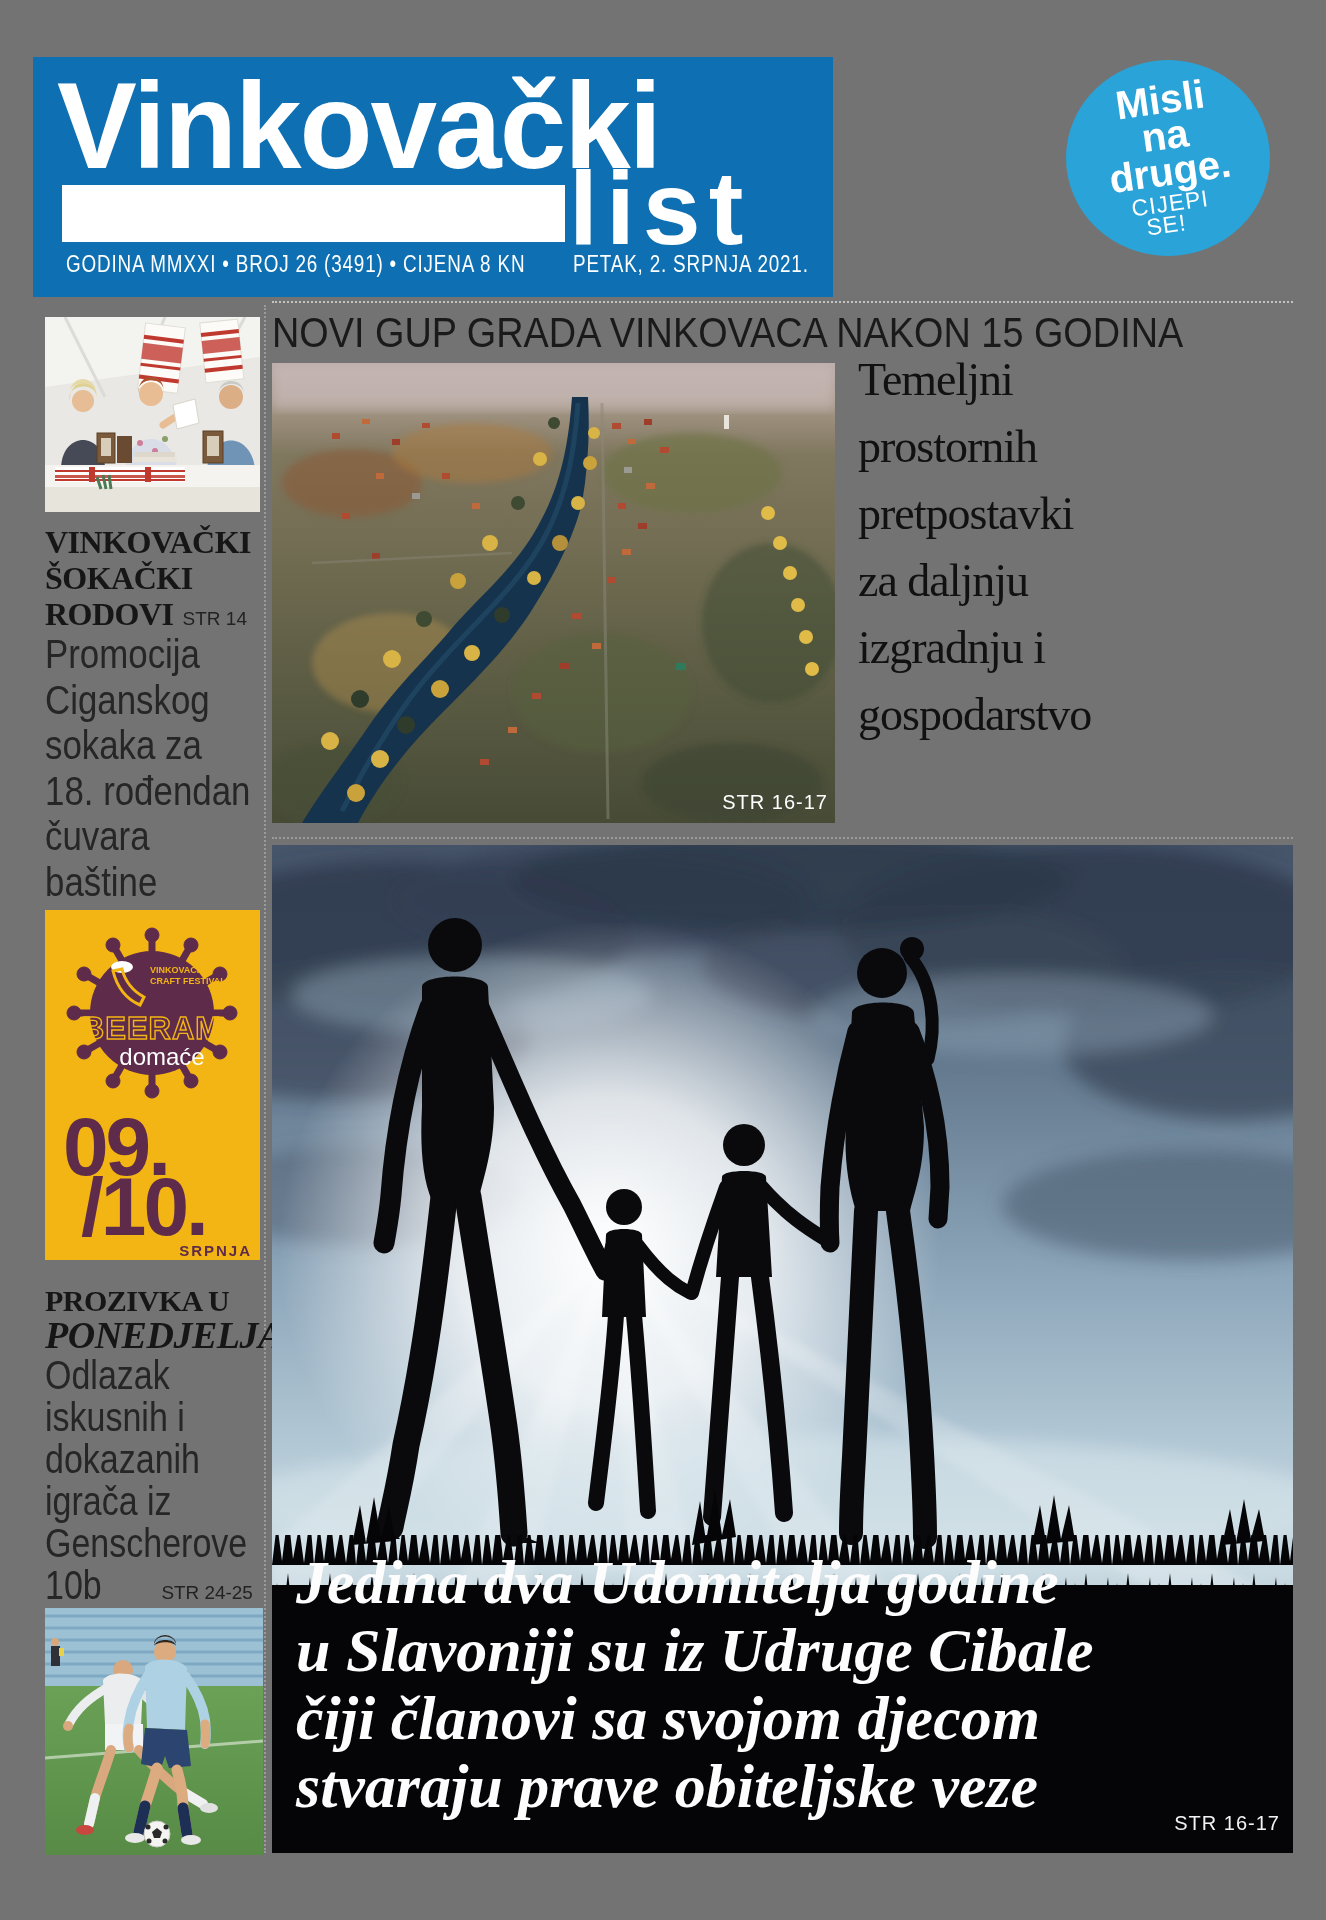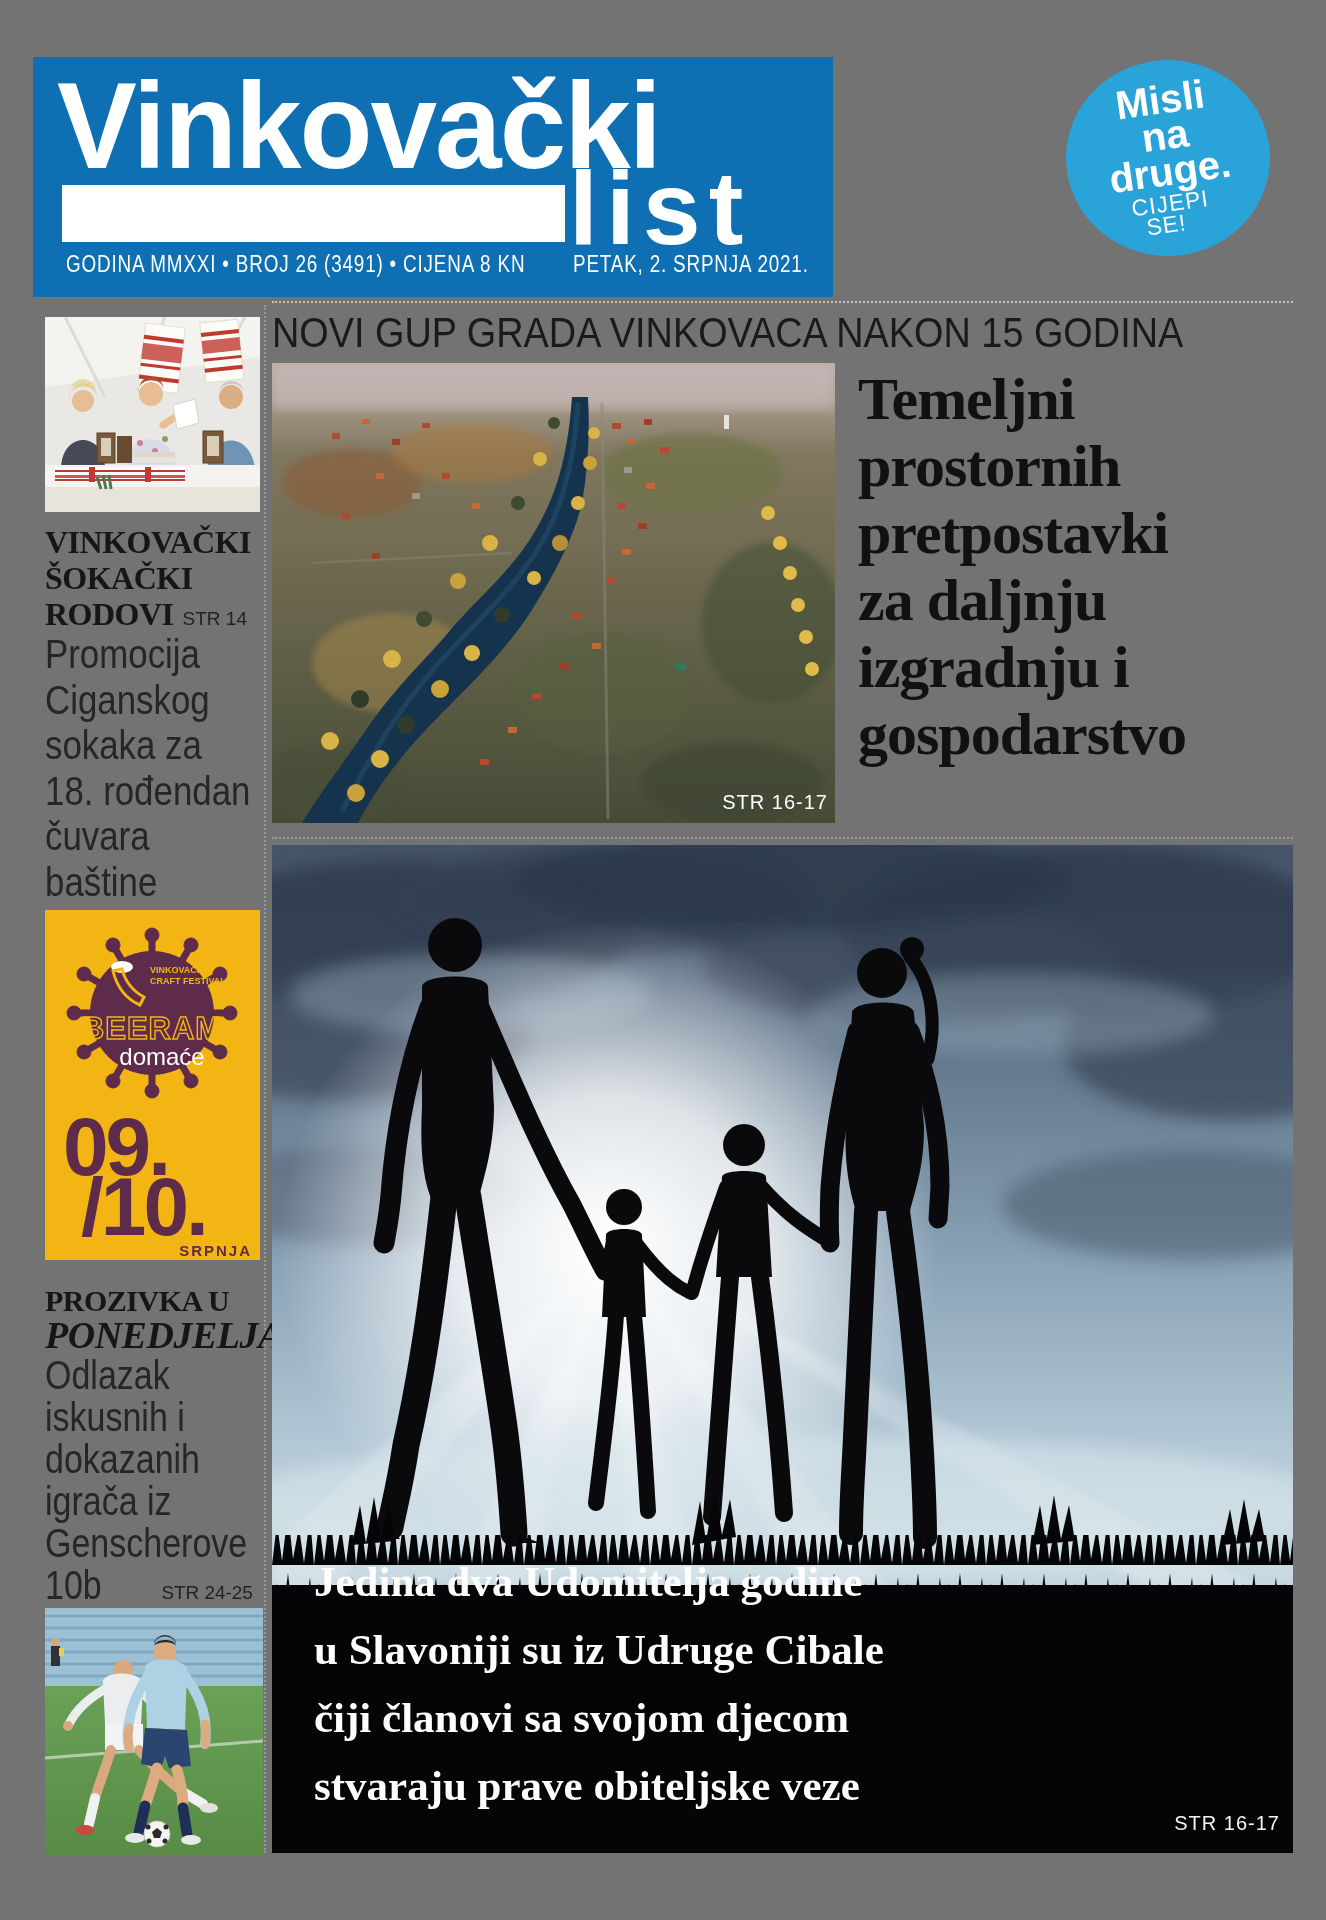--- a/index.html
+++ b/index.html
@@ -49,30 +49,30 @@
   .ad-box{position:absolute;left:45px;top:910px;width:215px;height:350px;
           background:var(--ad-yellow,#f3b513);overflow:hidden;}
   .ad-num{position:absolute;font-weight:800;color:var(--ad-maroon,#5f2b4b);
           font-size:82px;line-height:.8;letter-spacing:-3px;}
   .ad-month{position:absolute;right:8px;top:332px;font-weight:700;color:var(--ad-maroon,#5f2b4b);
             font-size:15px;letter-spacing:2px;}
 
   
   .main-kicker{position:absolute;left:272px;top:308px;font-size:43px;color:#1a1a1a;
                transform:scaleX(.88);transform-origin:left top;white-space:nowrap;letter-spacing:0;}
-  .right-headline{position:absolute;left:858px;top:366px;width:436px;
-                  font-family:"Liberation Serif","DejaVu Serif",serif;font-weight:700;
-                  color:#111;font-size:60px;line-height:67px;letter-spacing:-1px;}
+  .right-headline{position:absolute;left:858px;top:346px;width:436px;
+                  font-family:"Liberation Serif","DejaVu Serif",serif;font-weight:400;
+                  color:#111;font-size:46px;line-height:67px;letter-spacing:-1px;}
   .photo-ref{position:absolute;color:#fff;font-size:20px;letter-spacing:1px;
              text-align:right;font-weight:400;}
 
   
-  .hero-caption{position:absolute;left:314px;top:1548px;width:980px;
+  .hero-caption{position:absolute;left:296px;top:1548px;width:980px;
                 font-family:"Liberation Serif","DejaVu Serif",serif;font-weight:700;
-                color:#fdfdfd;font-size:43px;line-height:68px;letter-spacing:0;}
+                color:#fdfdfd;font-size:62px;line-height:68px;letter-spacing:0;font-style:italic;}
   .hero-ref{position:absolute;left:1080px;top:1812px;width:200px;text-align:right;
             color:#f2f2f2;font-size:20px;letter-spacing:1px;}
 </style>
 </head>
 <body>
 
 <div id="page">
 
   <div class="masthead">
     <div class="mast-title">Vinkovački</div>

